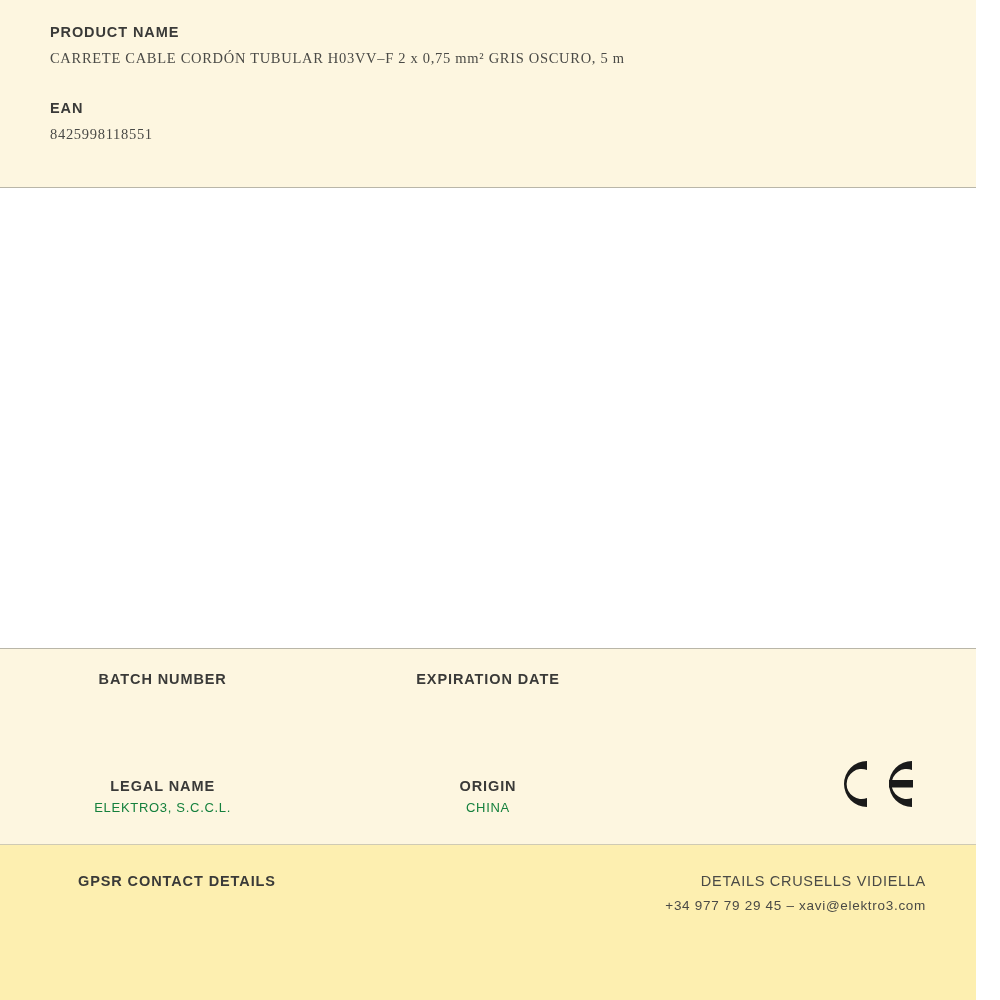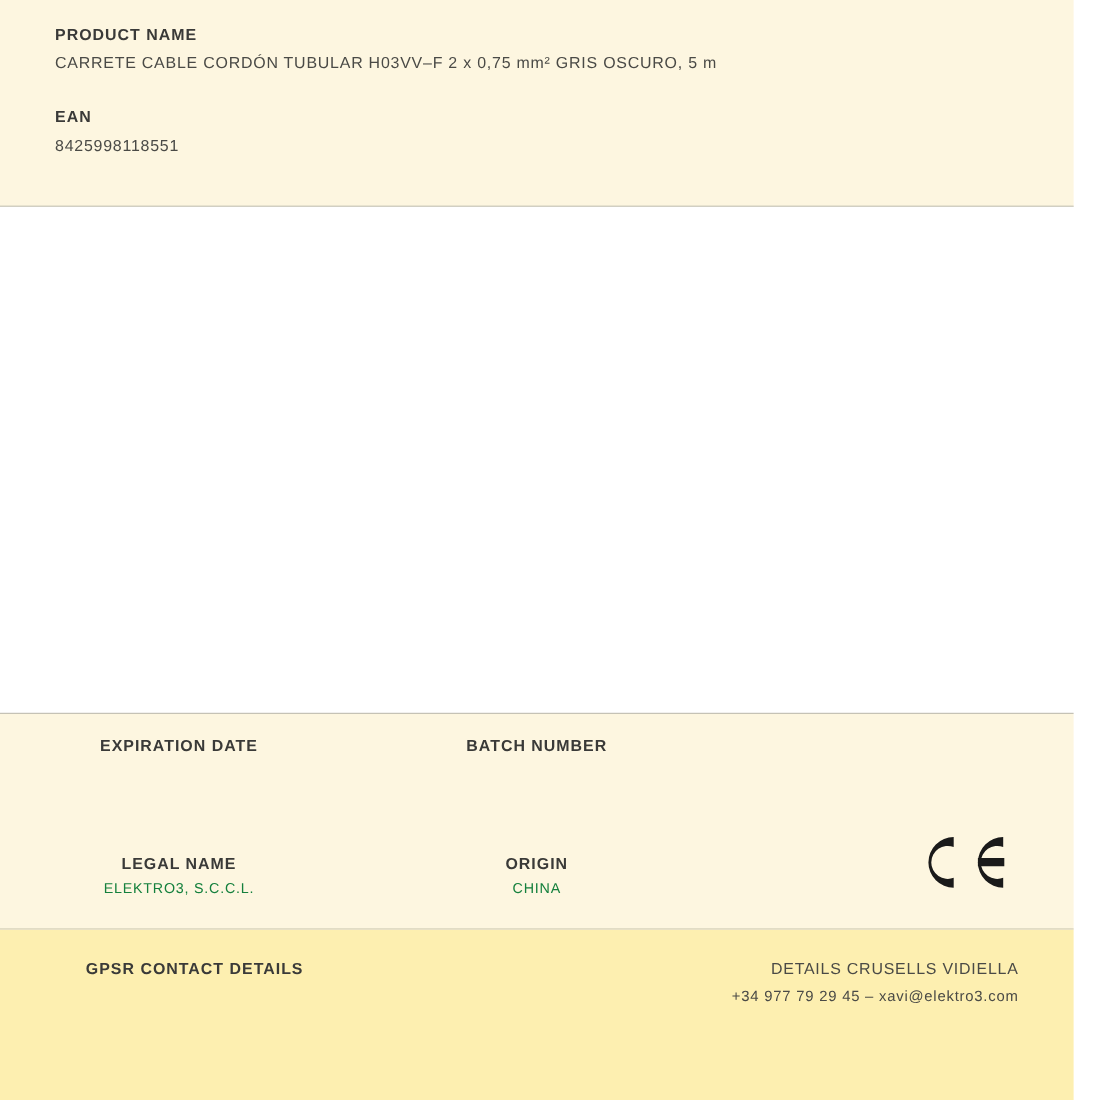--- a/index.html
+++ b/index.html
@@ -36,20 +36,21 @@
     letter-spacing: 0.9px;
     color: #3a3a38;
     margin: 0 0 10px 0;
   }
   .field-value {
     font-size: 14.5px;
     letter-spacing: 0.7px;
     color: #4a4a46;
     margin: 0;
     font-weight: normal;
+    font-family: Liberation Serif, serif;
   }
   .spacer-26 { height: 33px; }
 
   
   .middle-block {
     background: #ffffff;
     flex: 1 1 auto;
     border-bottom: 1px solid #b9b6a8;
   }
 
@@ -138,25 +139,25 @@
     <p class="field-label">EAN</p>
     <p class="field-value">8425998118551</p>
   </div>
 
   <div class="middle-block"></div>
 
   <div class="info-block">
 
     <div class="info-grid">
       <div class="info-cell">
-        <p class="c-label">EXPIRATION DATE</p>
+        <p class="c-label">BATCH NUMBER</p>
         <p class="c-value"></p>
       </div>
       <div class="info-cell">
-        <p class="c-label">BATCH NUMBER</p>
+        <p class="c-label">EXPIRATION DATE</p>
         <p class="c-value"></p>
       </div>
       <div class="info-cell"></div>
     </div>
 
     <div class="row-gap"></div>
 
     <div class="info-grid">
       <div class="info-cell">
         <p class="c-label">LEGAL NAME</p>

